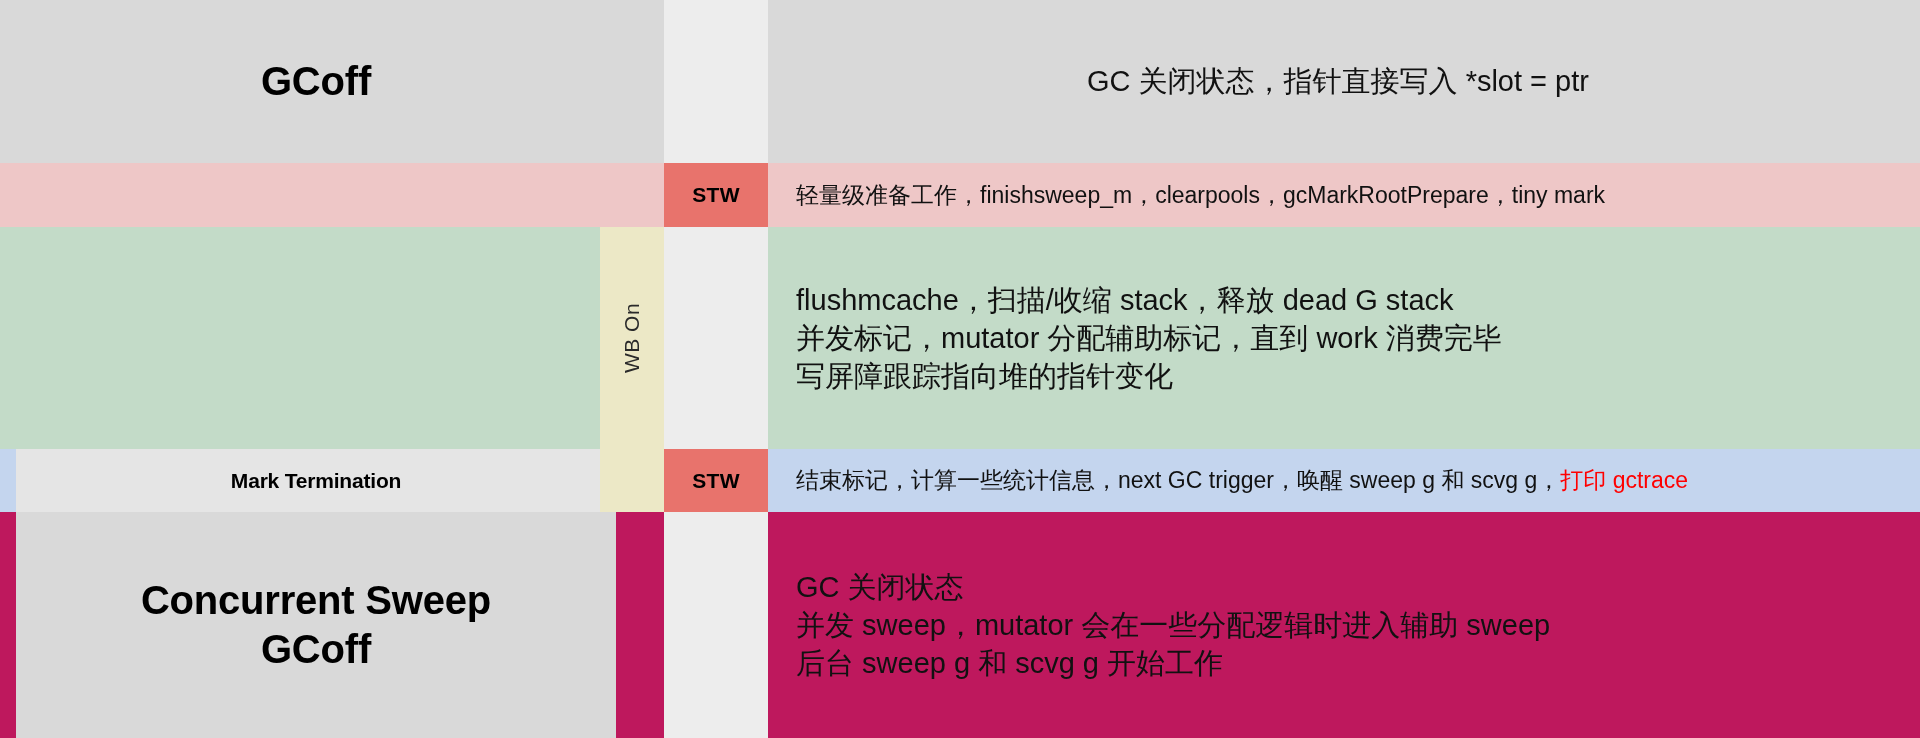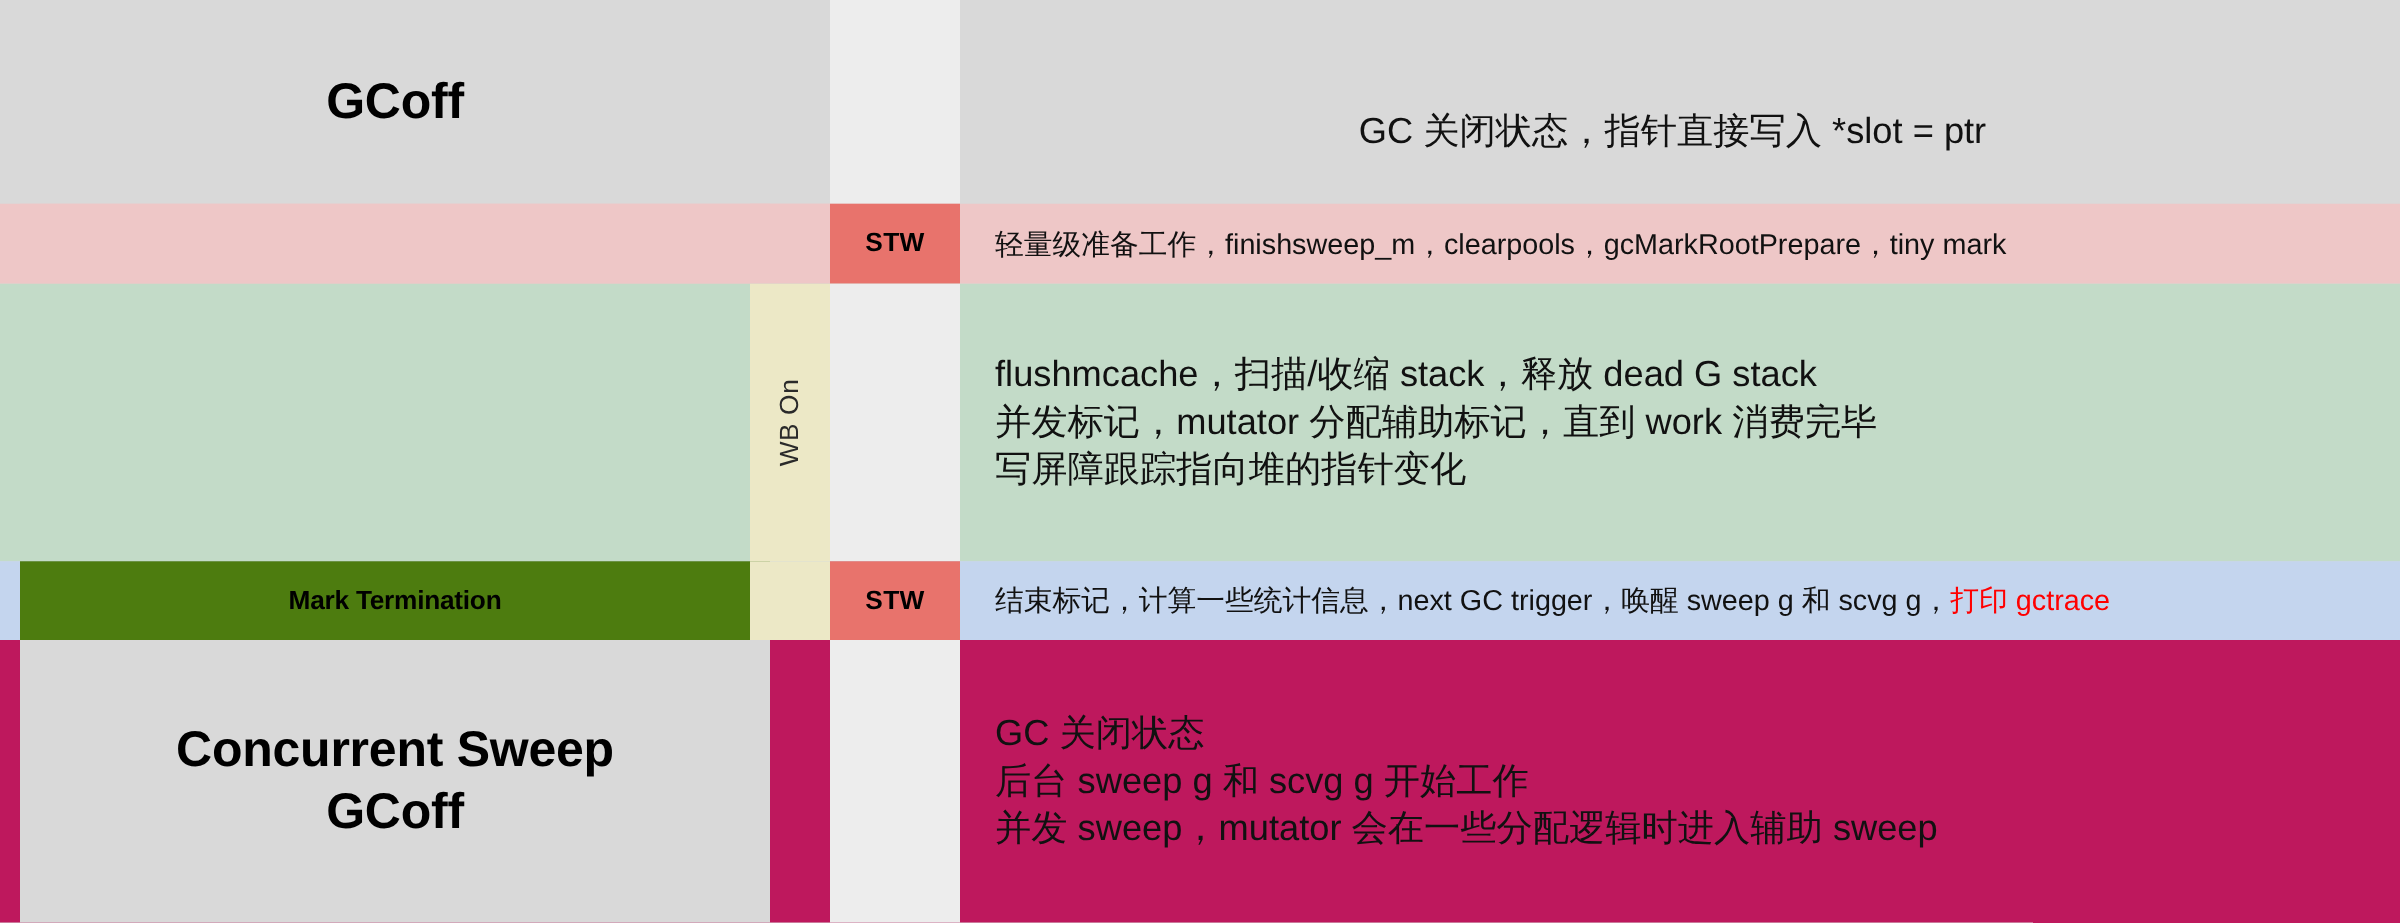--- a/index.html
+++ b/index.html
@@ -101,21 +101,20 @@
     display: flex;
     flex-direction: column;
     justify-content: center;
     box-sizing: border-box;
     padding-left: 28px;
     padding-right: 12px;
   }
   .desc-cell.centered {
     align-items: center;
     padding-left: 0;
-    margin-top: 24px;
   }
   .desc-line {
     font-size: 29px;
     color: #111;
     line-height: 1.32;
     white-space: pre;
     font-weight: 300;
   }
   .hl-red { color: #ff0000; }
 
@@ -129,21 +128,21 @@
   #row-stw-prepare .wb-cell { background: #eec7c7; }
   #row-stw-prepare .desc-line { font-size: 23px; }
 
   
   #row-concurrent-mark { top: 227px; height: 222px; background: #c3dbc8; }
   #row-concurrent-mark .phase-cell { background: #c3dbc8; }
   #row-concurrent-mark .stw-cell { background: #ededed; }
 
   
   #row-mark-termination { top: 449px; height: 63px; background: #c4d5ee; }
-  #row-mark-termination .phase-cell { background: #4d7c0f; }
+  #row-mark-termination .phase-cell { background: #e5e5e5; }
   #row-mark-termination .desc-line { font-size: 23px; }
 
   
   #row-concurrent-sweep { top: 512px; height: 226px; background: #be185d; }
   #row-concurrent-sweep .phase-cell { background: #d9d9d9; }
   #row-concurrent-sweep .stw-cell { background: #ededed; }
 </style>
 </head>
 <body>
 
@@ -206,18 +205,18 @@
       <div>
         <div class="phase-title big">Concurrent Sweep</div>
         <div class="phase-title big">GCoff</div>
       </div>
     </div>
     <div class="stw-cell">
       <span class="stw-label"></span>
     </div>
     <div class="desc-cell">
       <div class="desc-line">GC 关闭状态</div>
+      <div class="desc-line">并发 sweep，mutator 会在一些分配逻辑时进入辅助 sweep</div>
       <div class="desc-line">后台 sweep g 和 scvg g 开始工作</div>
-      <div class="desc-line">并发 sweep，mutator 会在一些分配逻辑时进入辅助 sweep</div>
     </div>
   </div>
 
 </div>
 
 </body></html>

